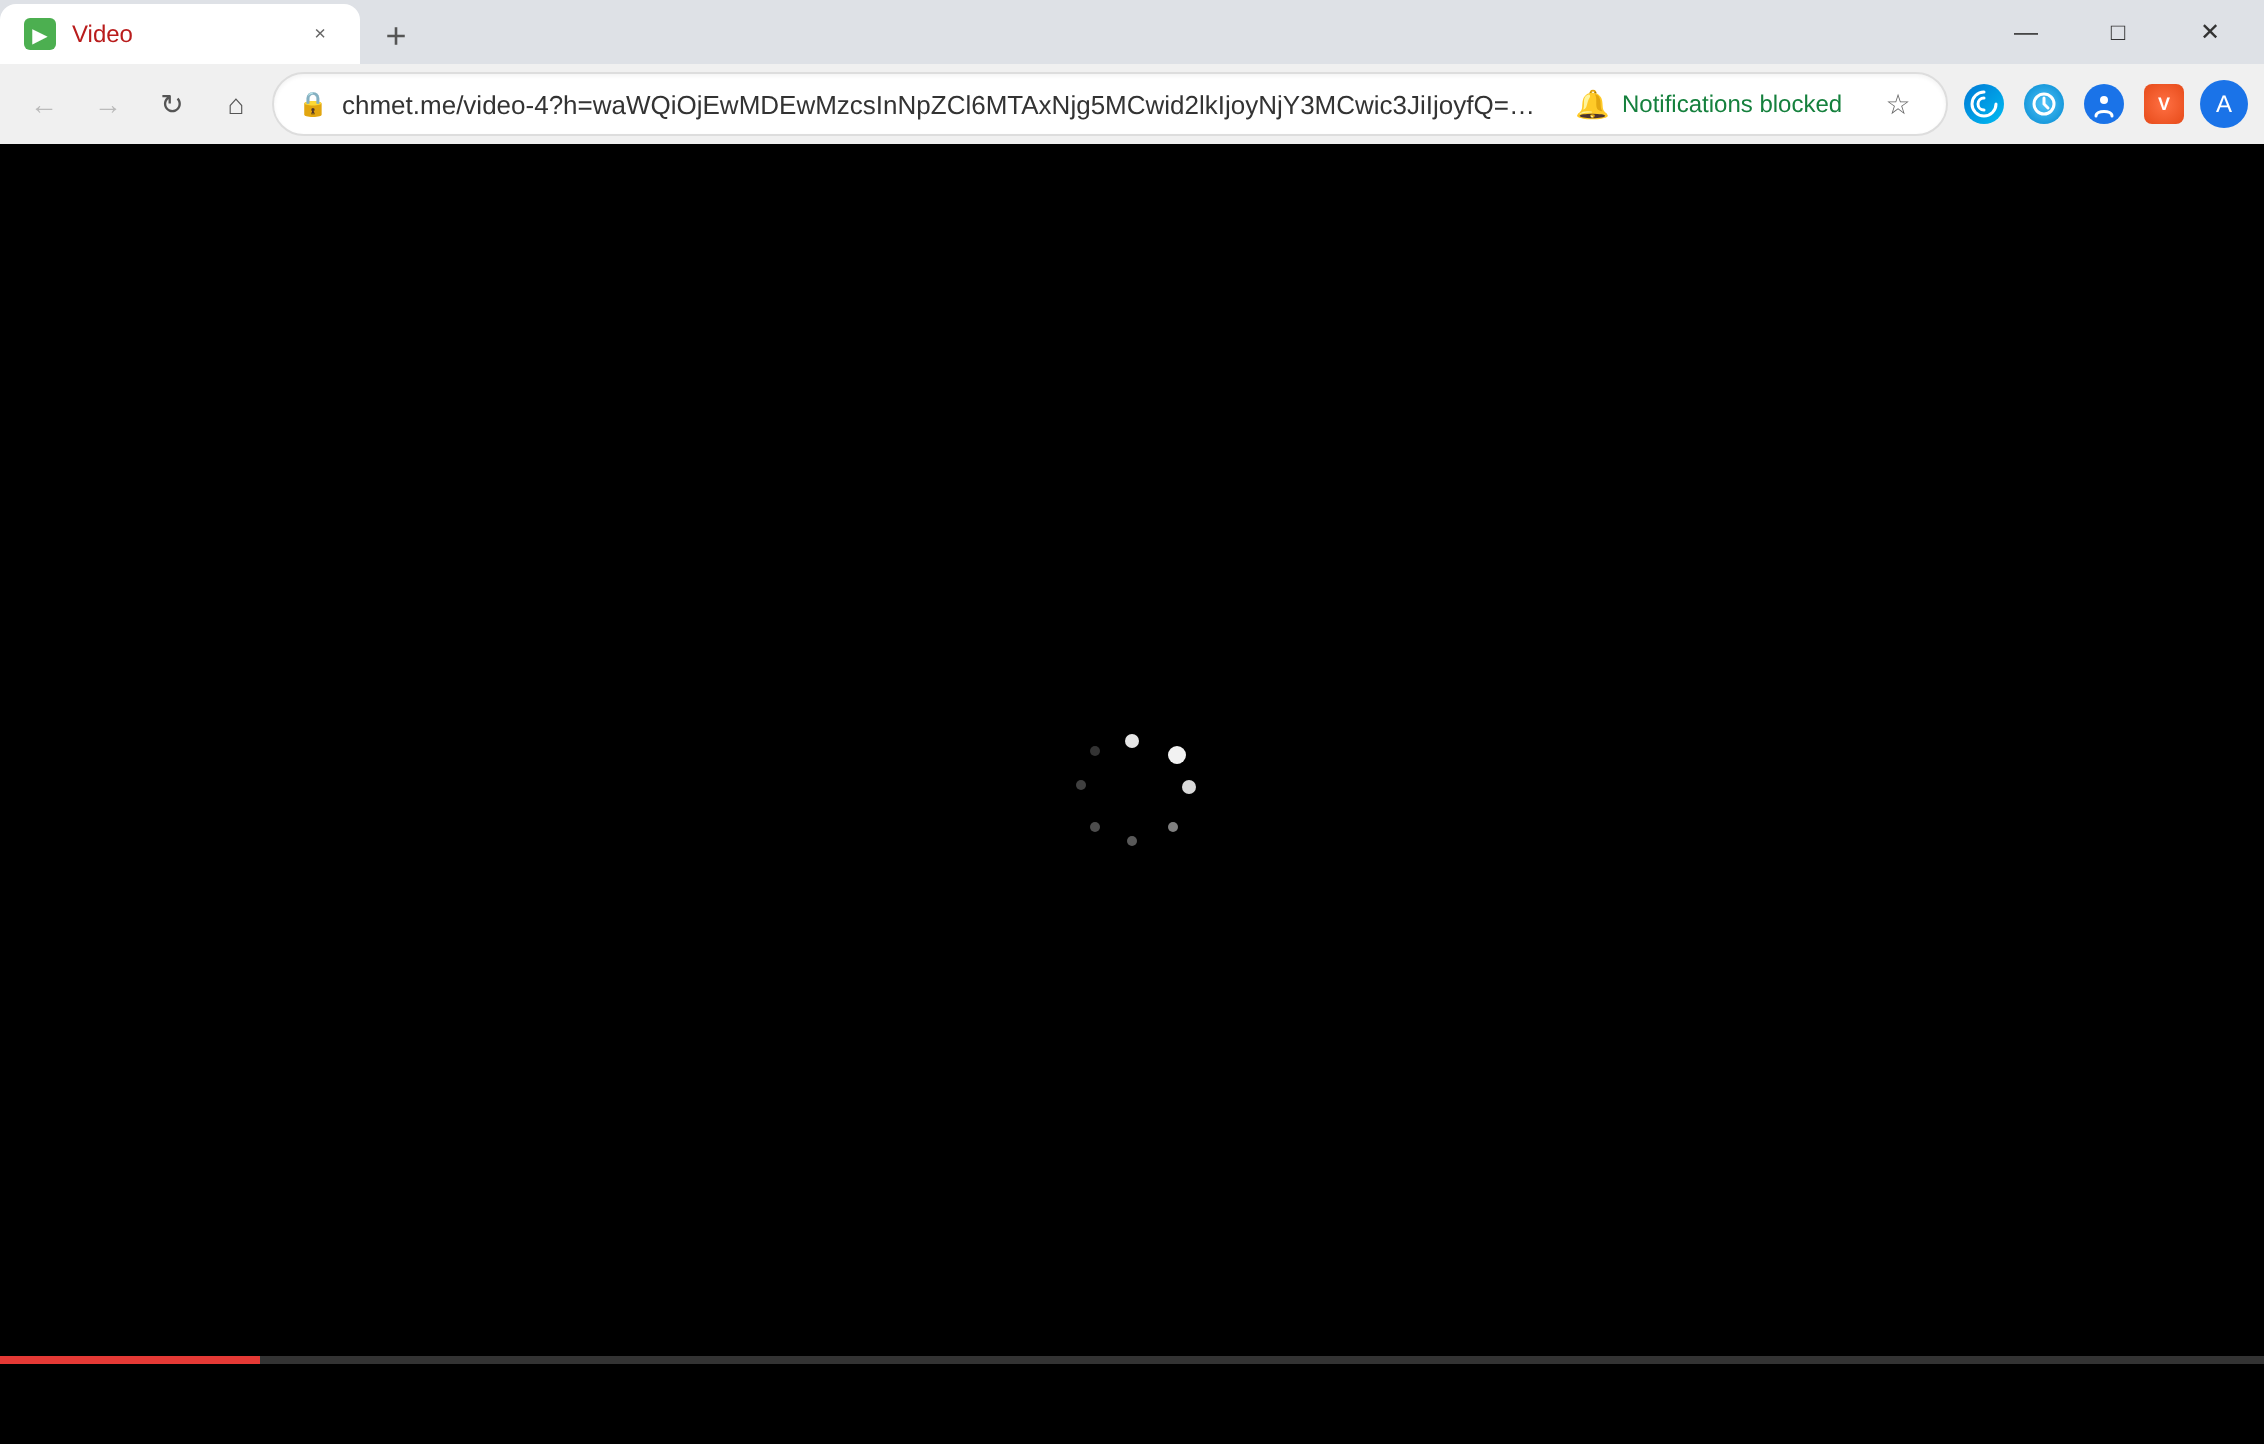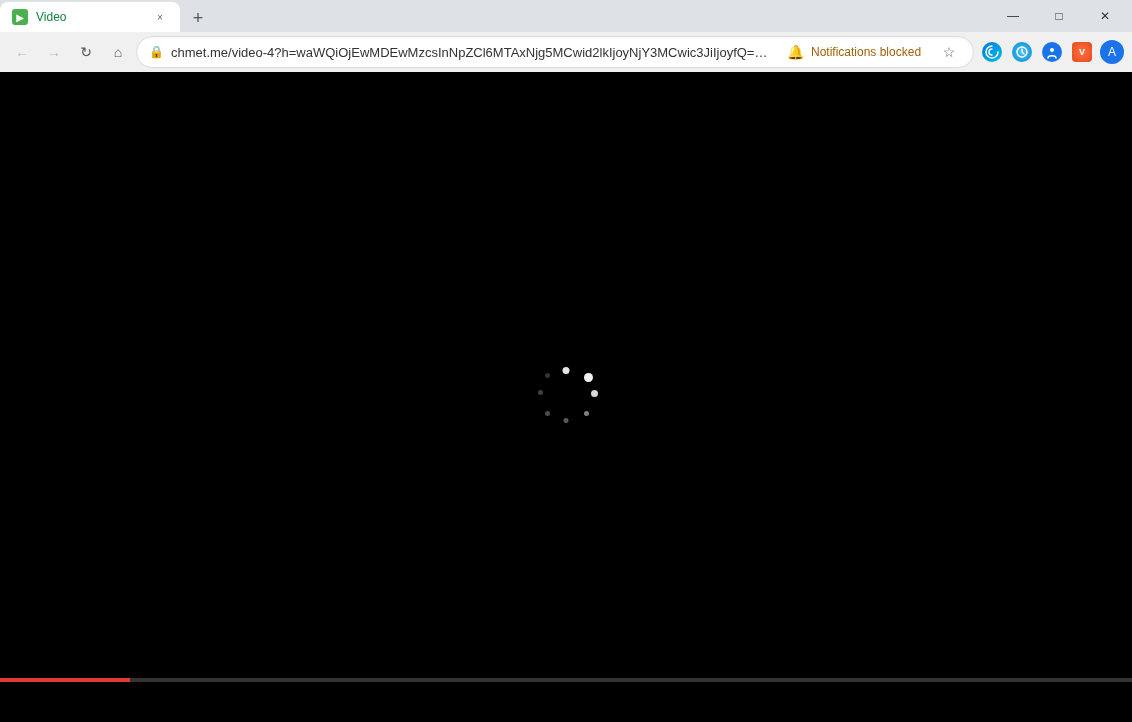--- a/index.html
+++ b/index.html
@@ -32,21 +32,21 @@
       gap: 8px;
       position: relative;
     }
     .tab-favicon {
       width: 16px;
       height: 16px;
       flex-shrink: 0;
     }
     .tab-label {
       font-size: 12px;
-      color: #15803d;
+      color: #b91c1c;
       flex: 1;
       overflow: hidden;
       text-overflow: ellipsis;
       white-space: nowrap;
     }
     .tab-close {
       width: 16px;
       height: 16px;
       border-radius: 50%;
       display: flex;
@@ -145,21 +145,21 @@
       background: transparent;
       border-radius: 4px;
       cursor: pointer;
     }
     .notif-icon {
       font-size: 14px;
       color: #555;
     }
     .notif-text {
       font-size: 12px;
-      color: #a16207;
+      color: #15803d;
     }
     .star-btn {
       width: 24px;
       height: 24px;
       display: flex;
       align-items: center;
       justify-content: center;
       font-size: 14px;
       color: #666;
       cursor: pointer;

